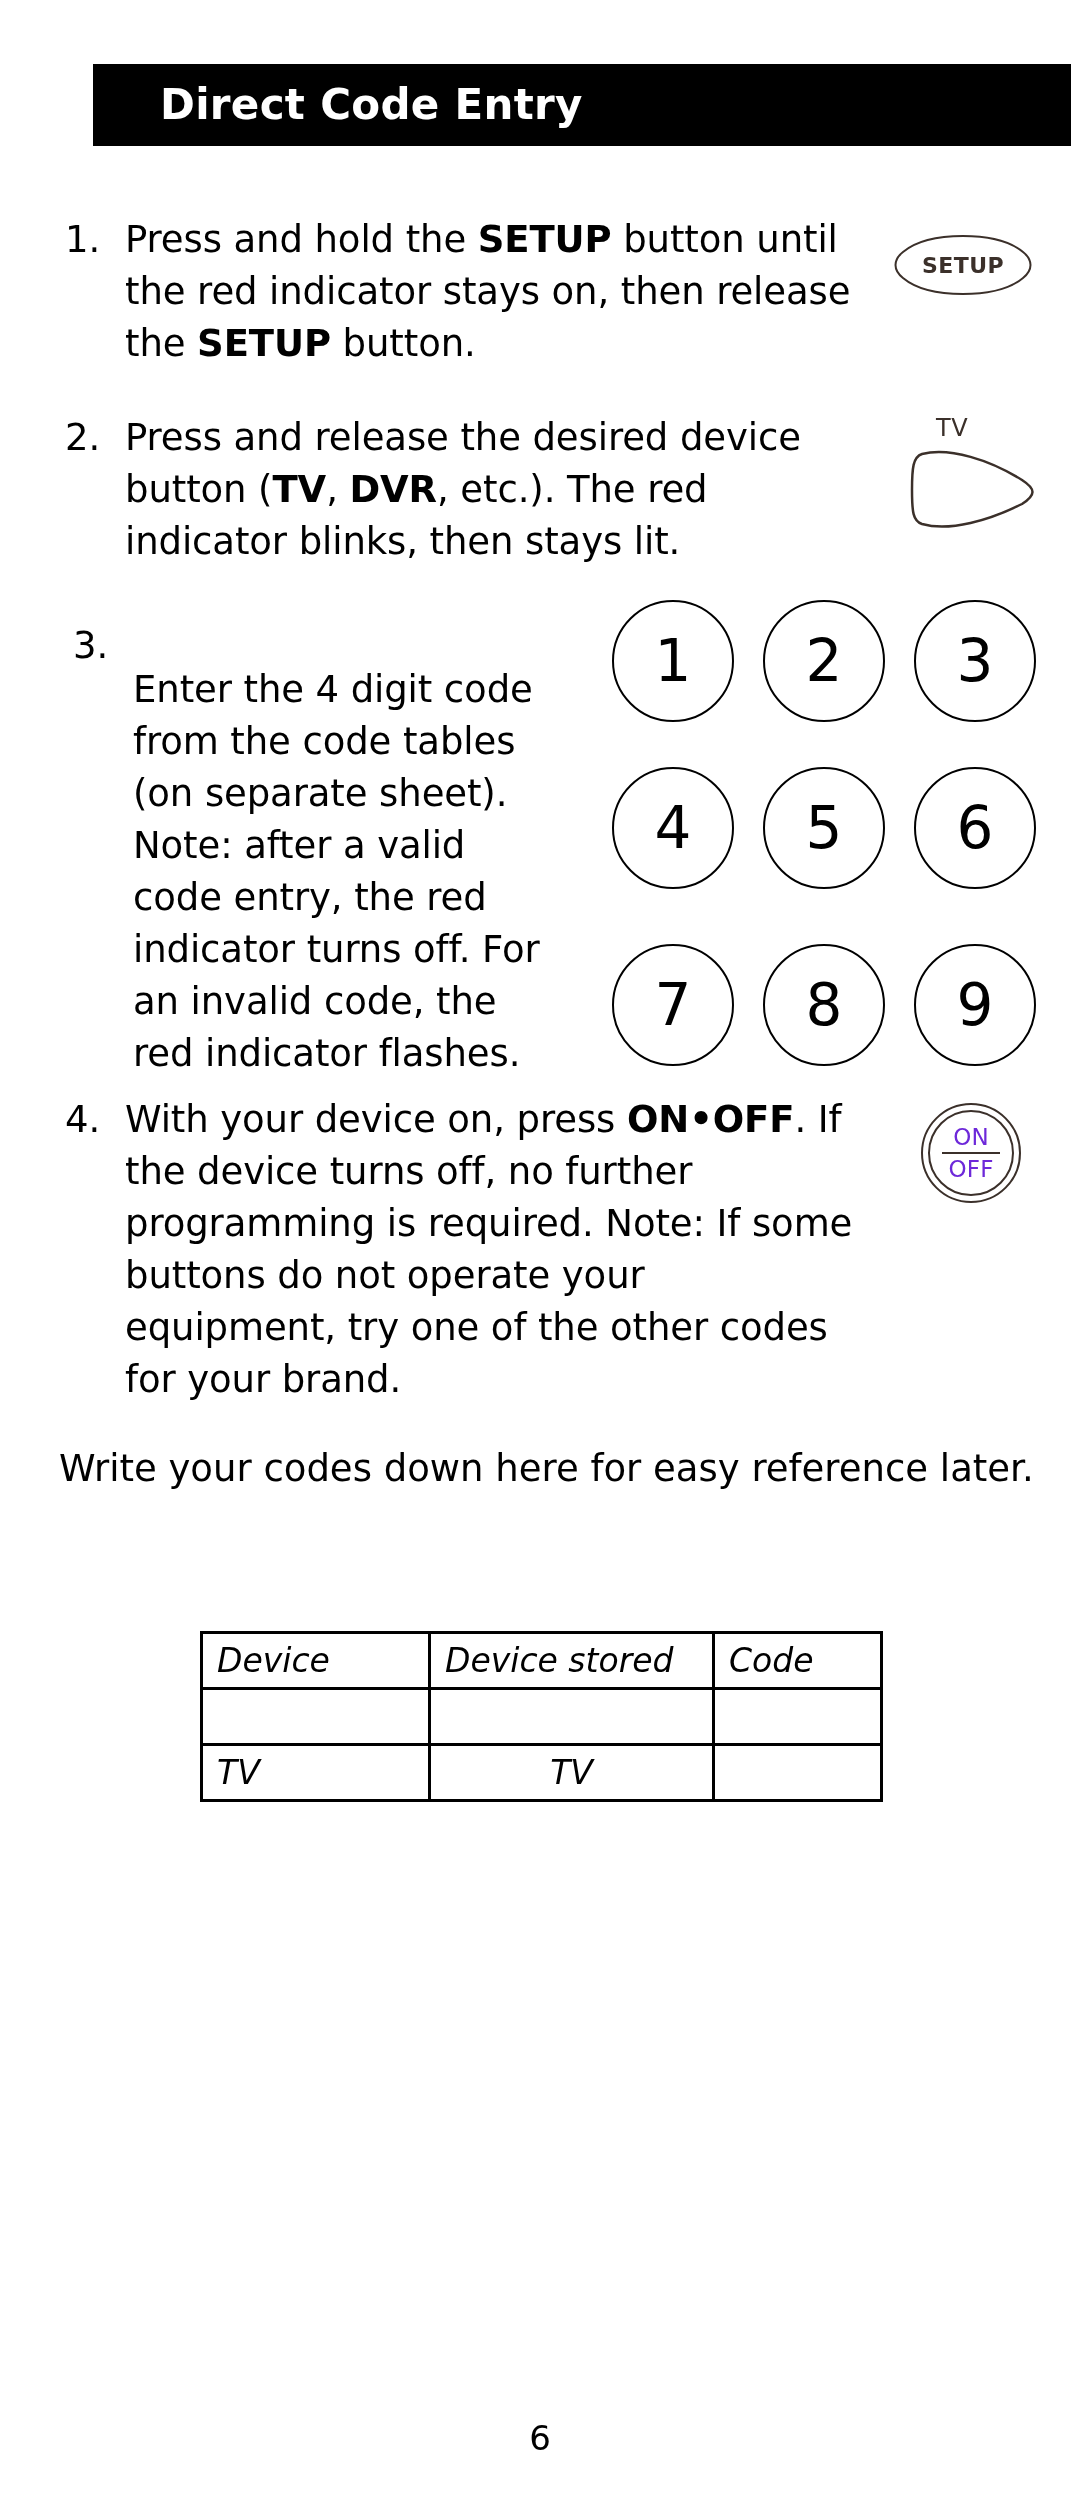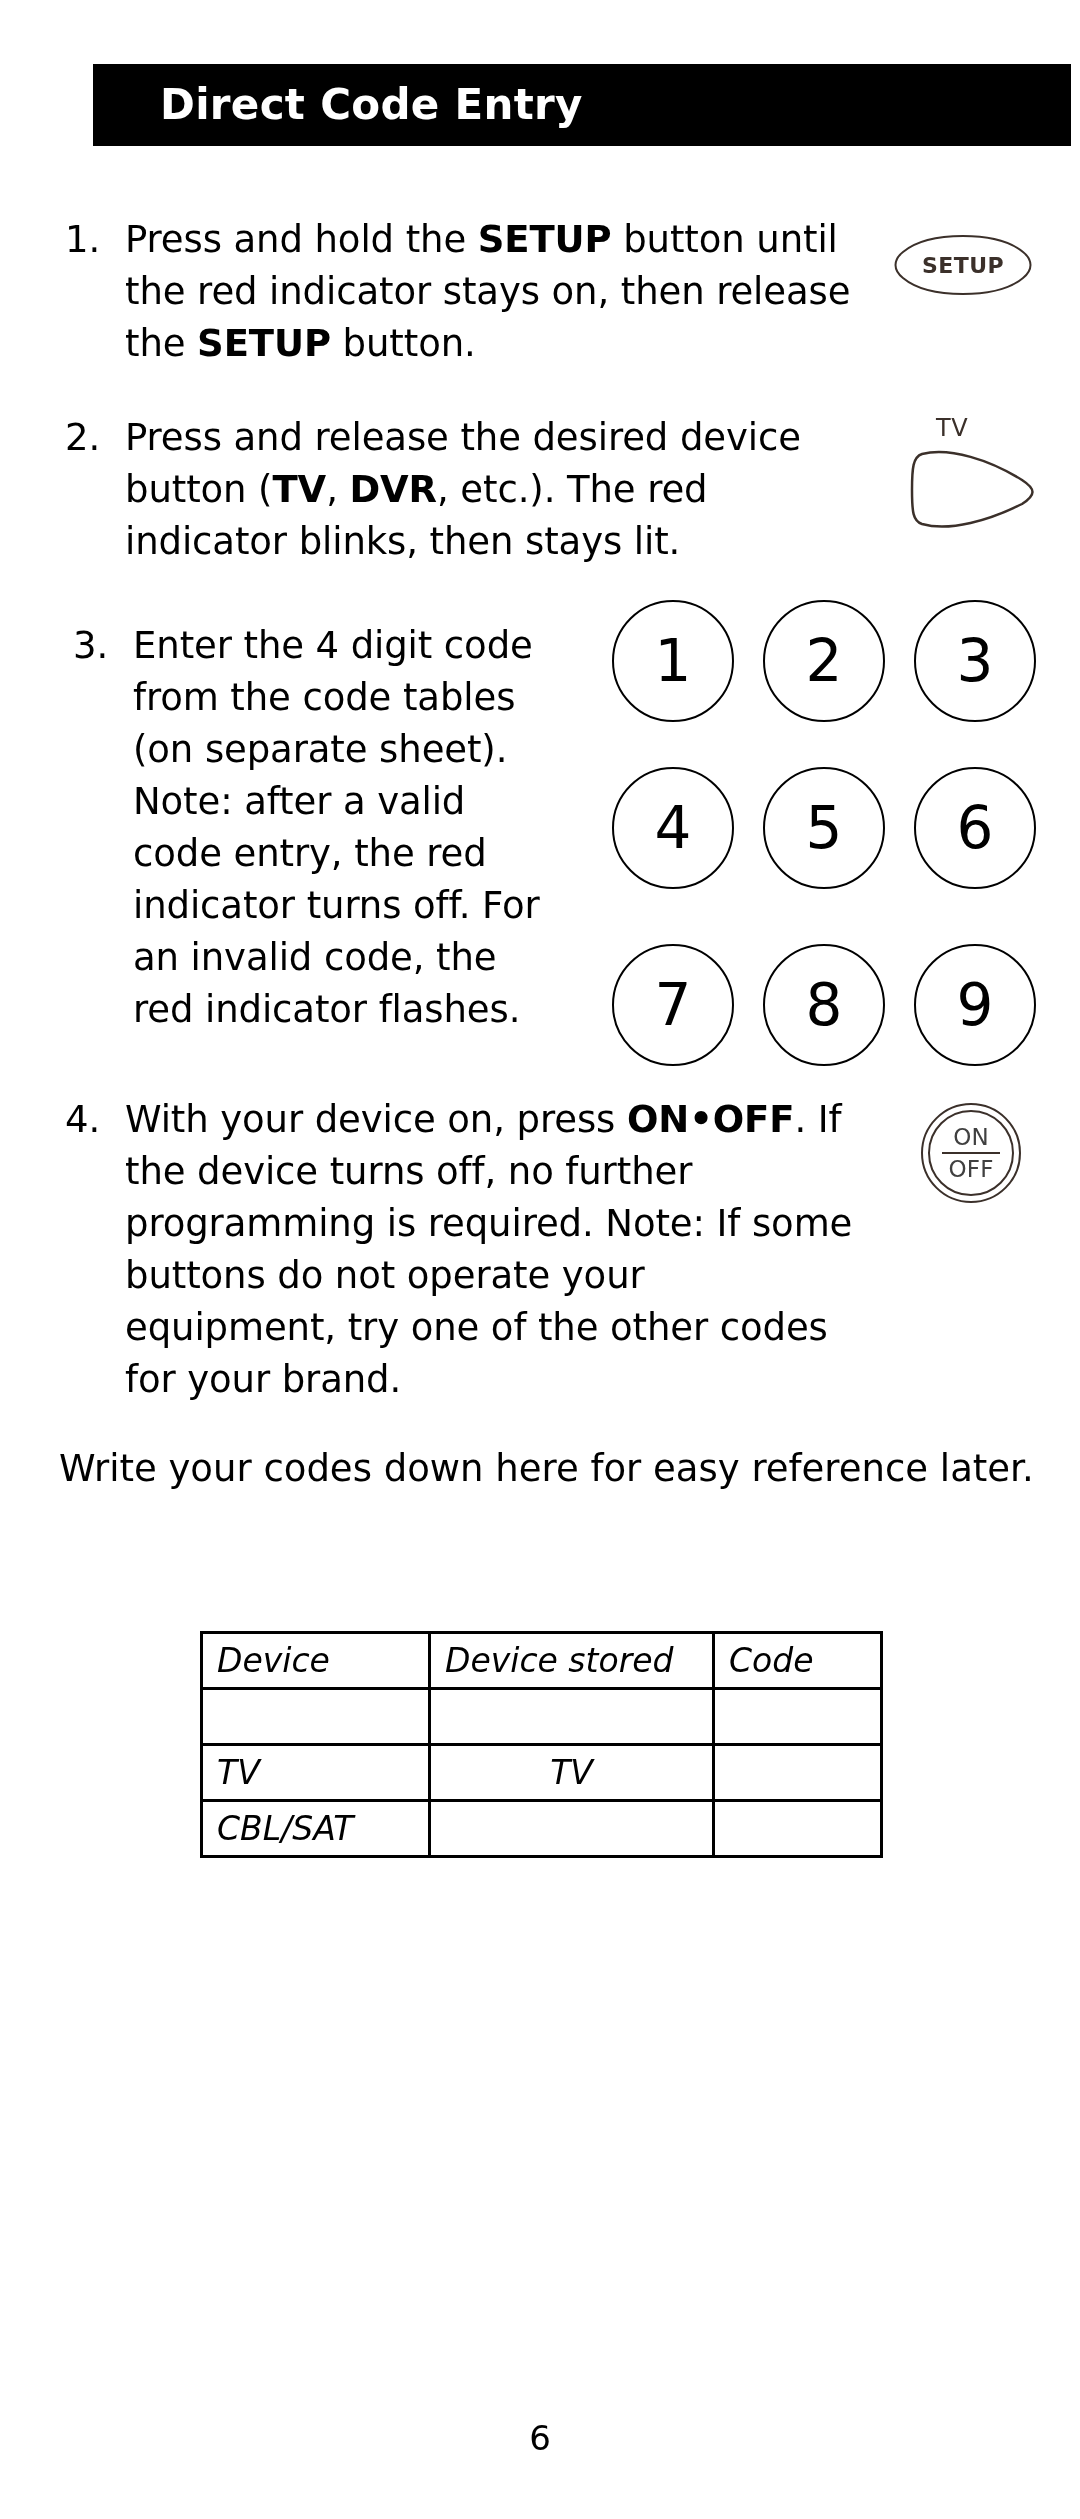--- a/index.html
+++ b/index.html
@@ -72,21 +72,21 @@
     letter-spacing: -0.1px;
   }
   .step-body b { font-weight: bold; }
 
   
   #step1 { position: absolute; left: 0;   top: 0;    width: 820px; }
   #step2 { position: absolute; left: 0;   top: 198px; width: 790px; }
   #step3 { position: absolute; left: 8px; top: 406px; width: 520px; }
   #step4 { position: absolute; left: 0;   top: 880px; width: 820px; }
 
-  #step3 .step-body { width: 430px; }
+  #step3 .step-body { width: 430px; margin-top: 44px; }
   #step2 .step-body { width: 730px; }
   #step1 .step-body { width: 760px; }
   #step4 .step-body { width: 740px; }
 
   
   .btn-setup {
     position: absolute;
     left: 889px;
     top: 234px;
     width: 148px;
@@ -153,21 +153,21 @@
     border: 2px solid #3b302a;
     border-radius: 50%;
   }
   .btn-onoff .stack {
     position: absolute;
     inset: 0;
     display: flex;
     flex-direction: column;
     align-items: center;
     justify-content: center;
-    color: #404040;
+    color: #6d28d9;
     font-size: 23px;
     line-height: 26px;
     letter-spacing: 0.2px;
   }
   .btn-onoff .on { padding-bottom: 1px; }
   .btn-onoff .divider {
     width: 58px;
     height: 2px;
     background: #3b302a;
     margin: 1px 0 2px 0;
@@ -339,23 +339,18 @@
       <tr class="tall">
         <td></td>
         <td></td>
         <td></td>
       </tr>
       <tr class="tall">
         <td>TV</td>
         <td class="center">TV</td>
         <td></td>
       </tr>
-      <tr>
-        <td>CBL/SAT</td>
-        <td></td>
-        <td></td>
-      </tr>
     </tbody>
   </table>
 
   <div class="page-number">6</div>
 
 </div>
 
 </body></html>

